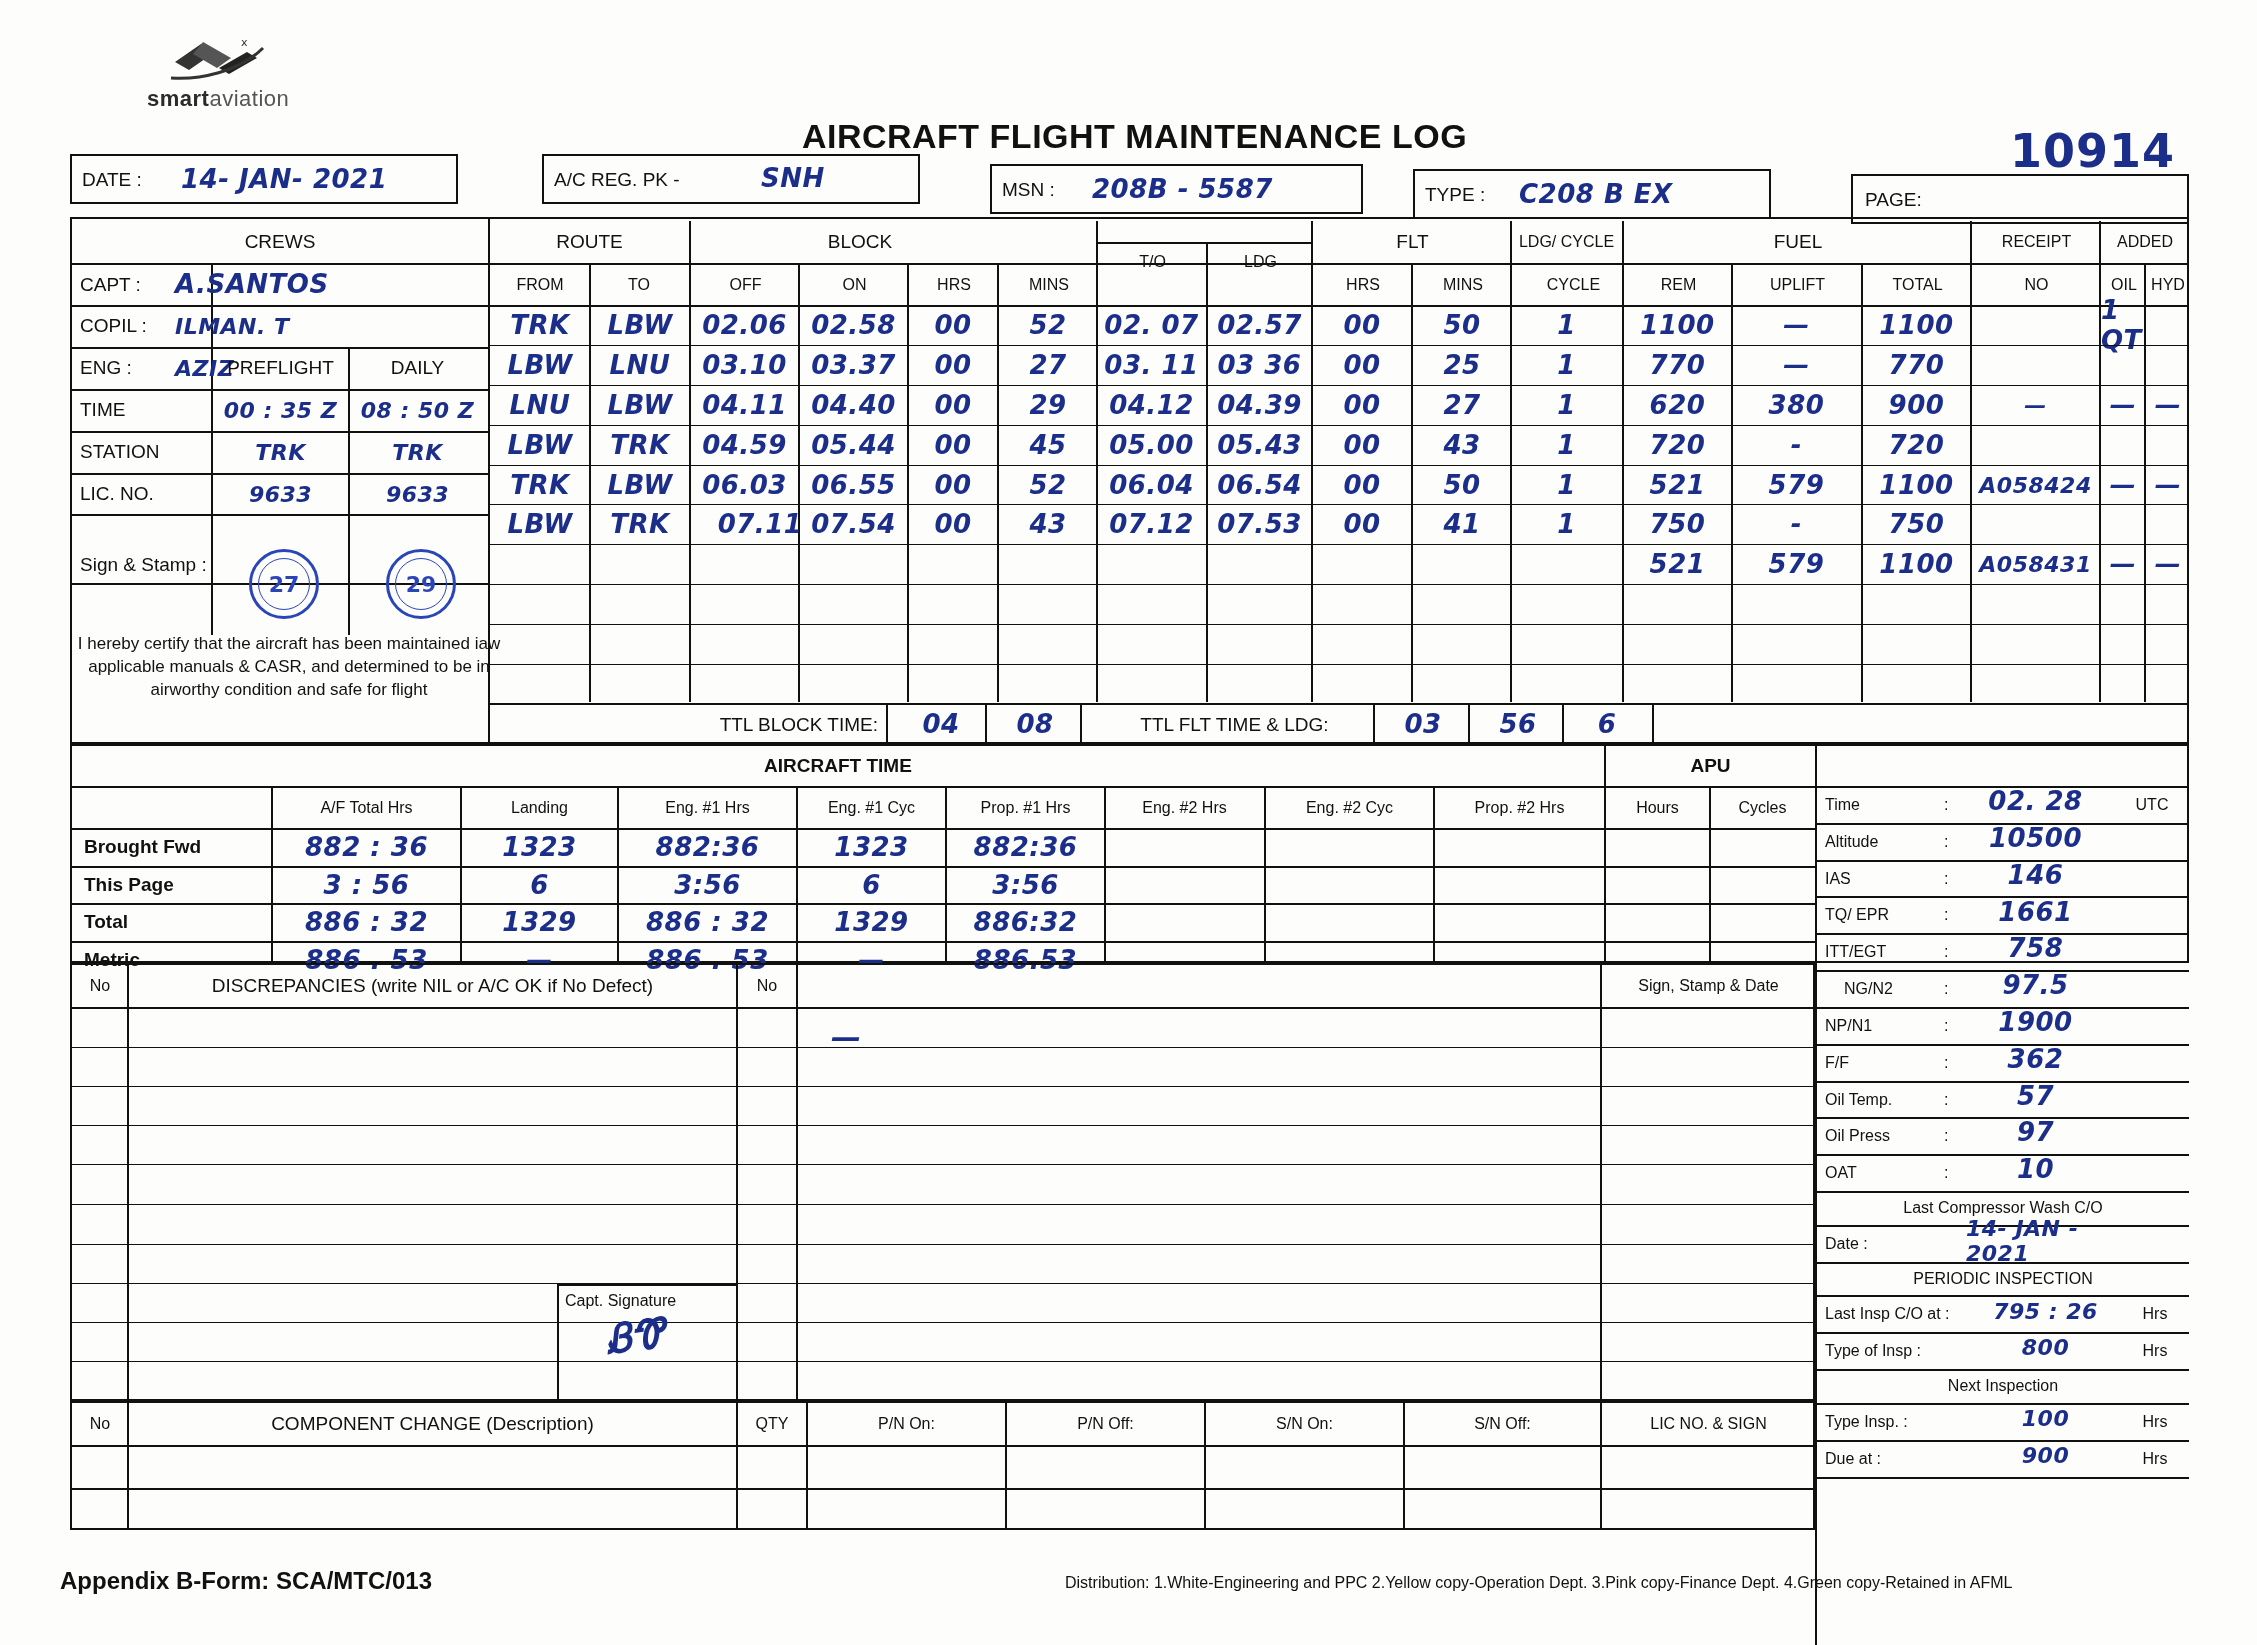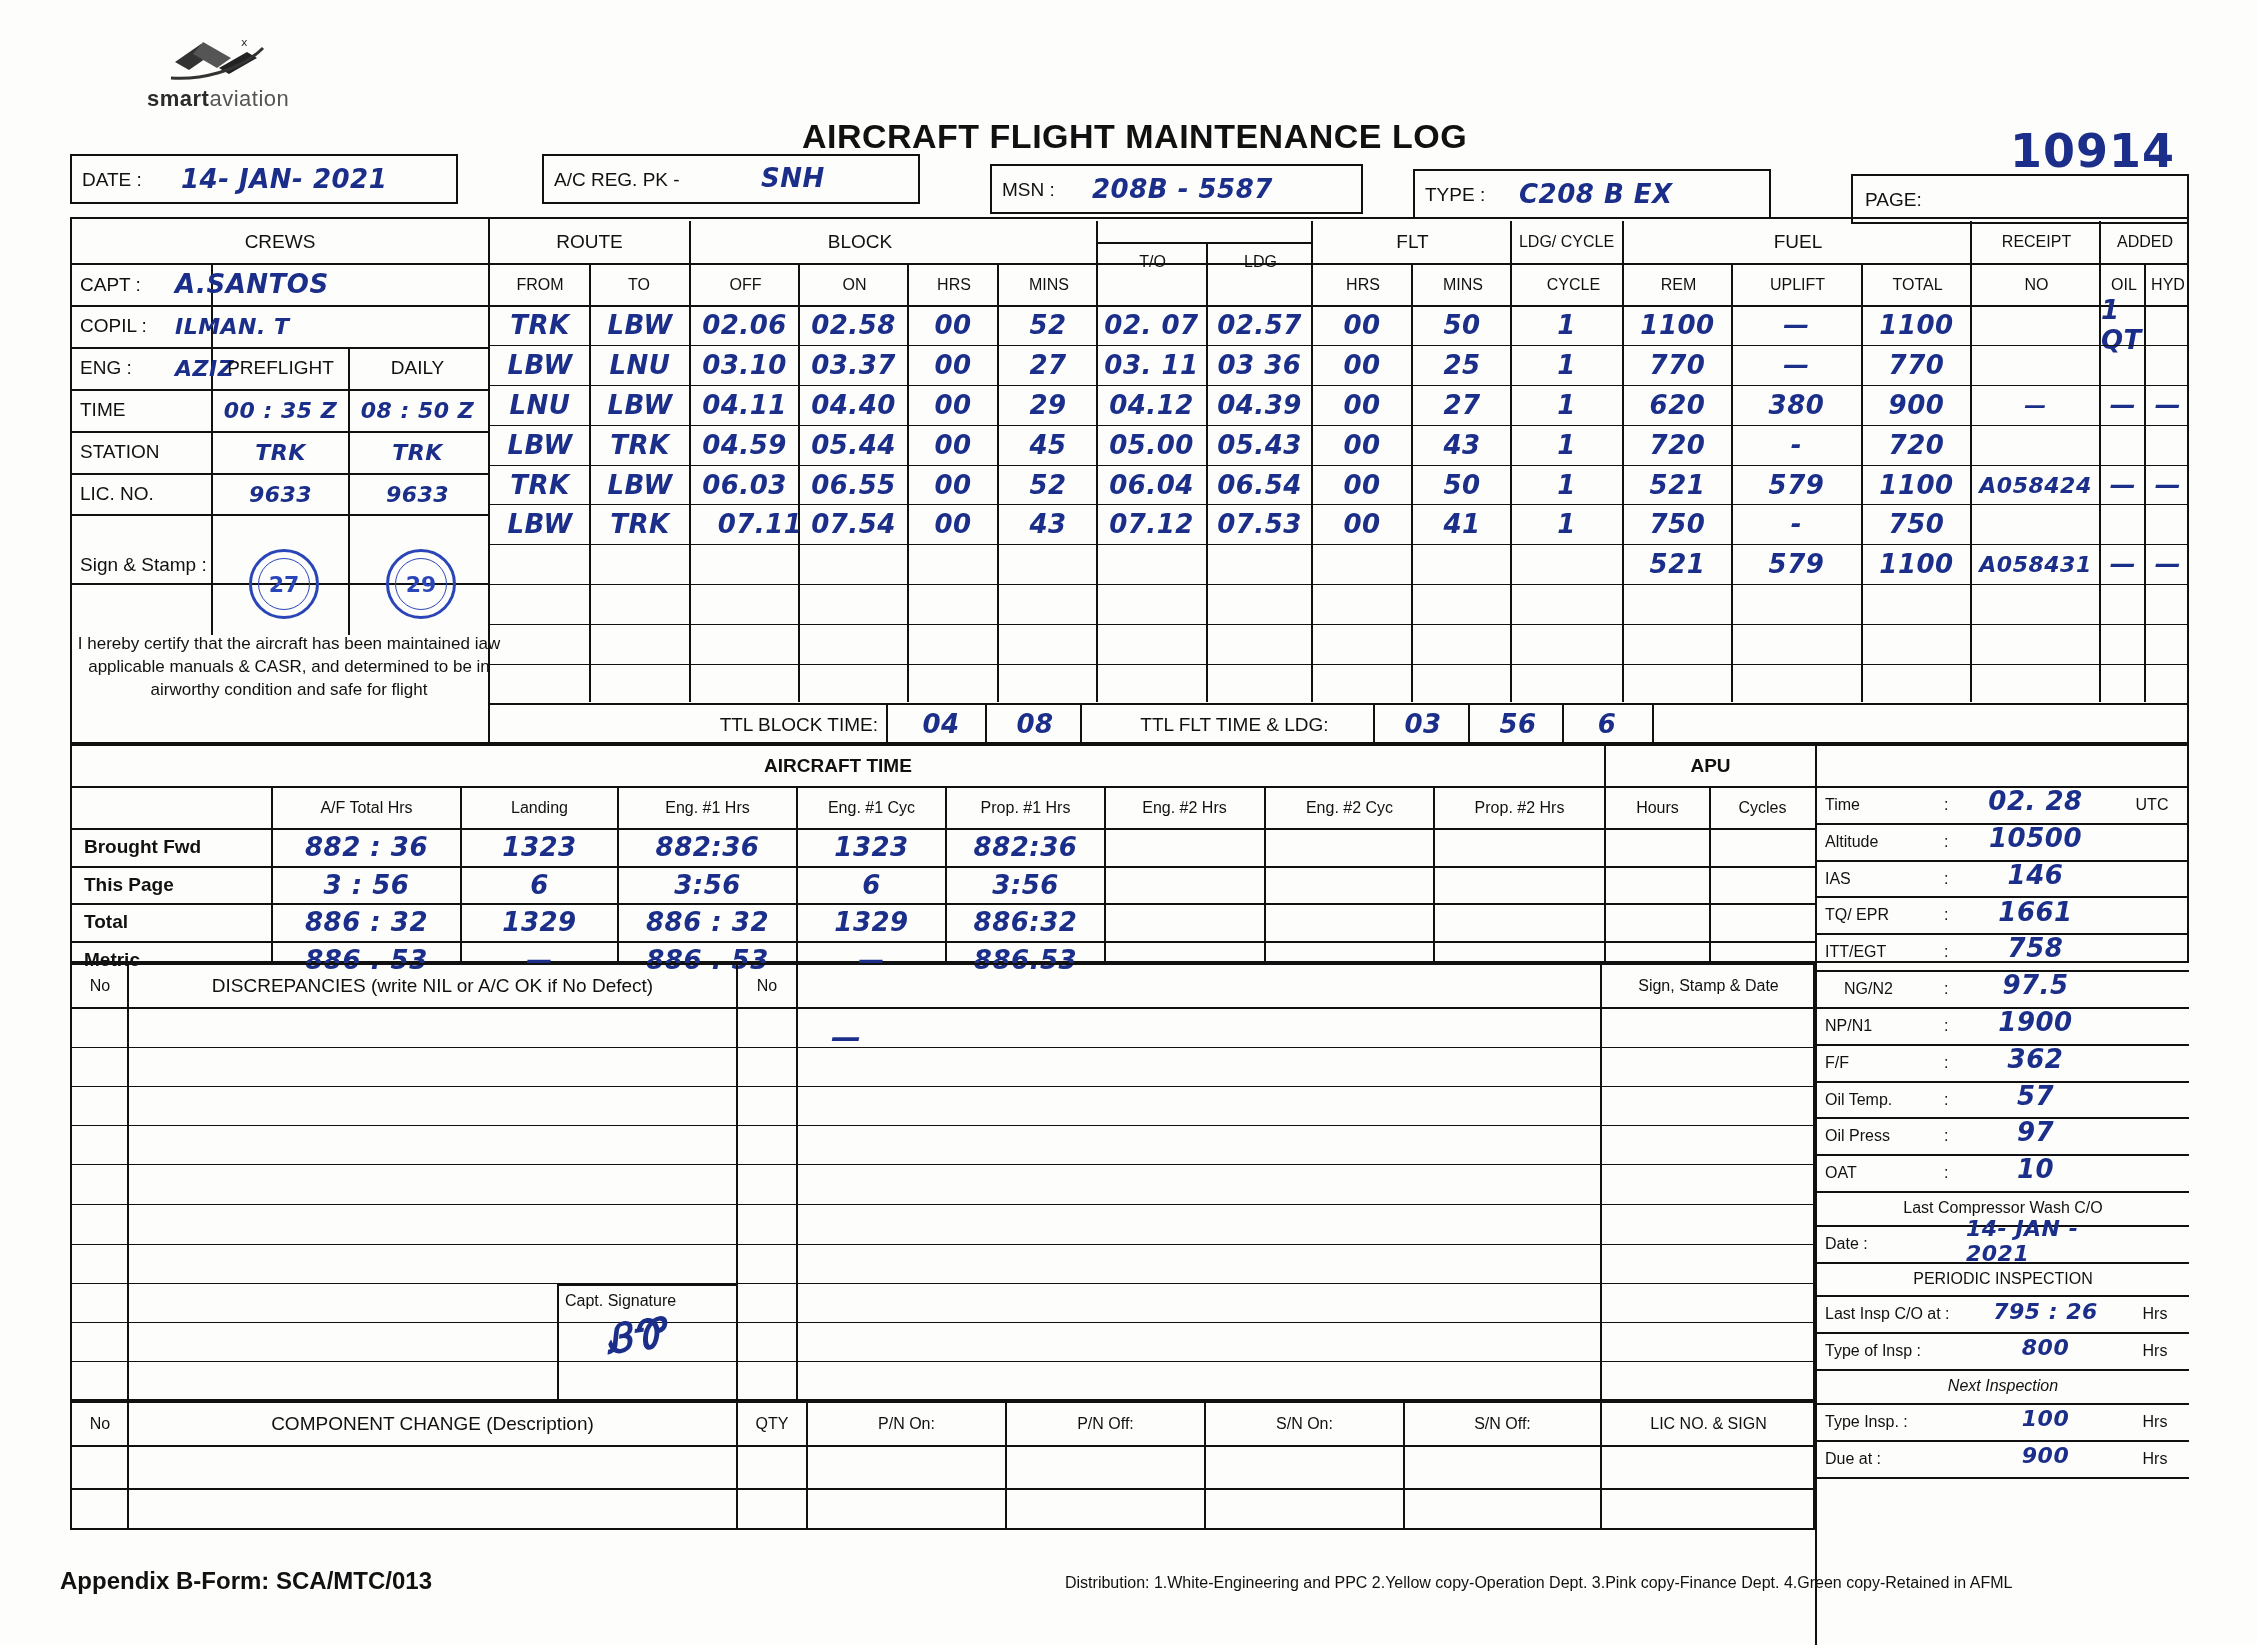--- a/index.html
+++ b/index.html
@@ -534,21 +534,21 @@
       <div class="cell ctr prt lbl-sm" style="left: 1817px; top: 1262px; width: 372px; height: 34px;">PERIODIC INSPECTION</div>
       <div class="ln" style="left: 1817px; top: 1295px; width: 372px; height: 2px;"></div>
       <div class="cell lft prt lbl-sm" style="left: 1825px; top: 1295px; width: 149px; height: 37px;">Last Insp C/O at  :</div>
       <div class="cell ctr hw sm" style="left: 1966px; top: 1293px; width: 159px; height: 37px;">795 : 26</div>
       <div class="cell ctr prt lbl-sm" style="left: 2127px; top: 1295px; width: 56px; height: 37px;">Hrs</div>
       <div class="ln" style="left: 1817px; top: 1332px; width: 372px; height: 2px;"></div>
       <div class="cell lft prt lbl-sm" style="left: 1825px; top: 1332px; width: 149px; height: 37px;">Type of Insp   :</div>
       <div class="cell ctr hw sm" style="left: 1966px; top: 1329px; width: 159px; height: 37px;">800</div>
       <div class="cell ctr prt lbl-sm" style="left: 2127px; top: 1332px; width: 56px; height: 37px;">Hrs</div>
       <div class="ln" style="left: 1817px; top: 1369px; width: 372px; height: 2px;"></div>
-      <div class="cell ctr prt lbl-sm" style="left: 1817px; top: 1369px; width: 372px; height: 33px; font-style: italic;">Next Inspection</div>
+      <div class="cell ctr prt lbl-sm" style="left: 1817px; top: 1369px; width: 372px; height: 33px;">Next Inspection</div>
       <div class="ln" style="left: 1817px; top: 1403px; width: 372px; height: 2px;"></div>
       <div class="cell lft prt lbl-sm" style="left: 1825px; top: 1403px; width: 149px; height: 37px;">Type Insp.     :</div>
       <div class="cell ctr hw sm" style="left: 1966px; top: 1400px; width: 159px; height: 37px;">100</div>
       <div class="cell ctr prt lbl-sm" style="left: 2127px; top: 1403px; width: 56px; height: 37px;">Hrs</div>
       <div class="ln" style="left: 1817px; top: 1440px; width: 372px; height: 2px;"></div>
       <div class="cell lft prt lbl-sm" style="left: 1825px; top: 1440px; width: 149px; height: 37px;">Due at          :</div>
       <div class="cell ctr hw sm" style="left: 1966px; top: 1437px; width: 159px; height: 37px;">900</div>
       <div class="cell ctr prt lbl-sm" style="left: 2127px; top: 1440px; width: 56px; height: 37px;">Hrs</div>
       <div class="ln" style="left: 1817px; top: 1477px; width: 372px; height: 2px;"></div>
     </div>

